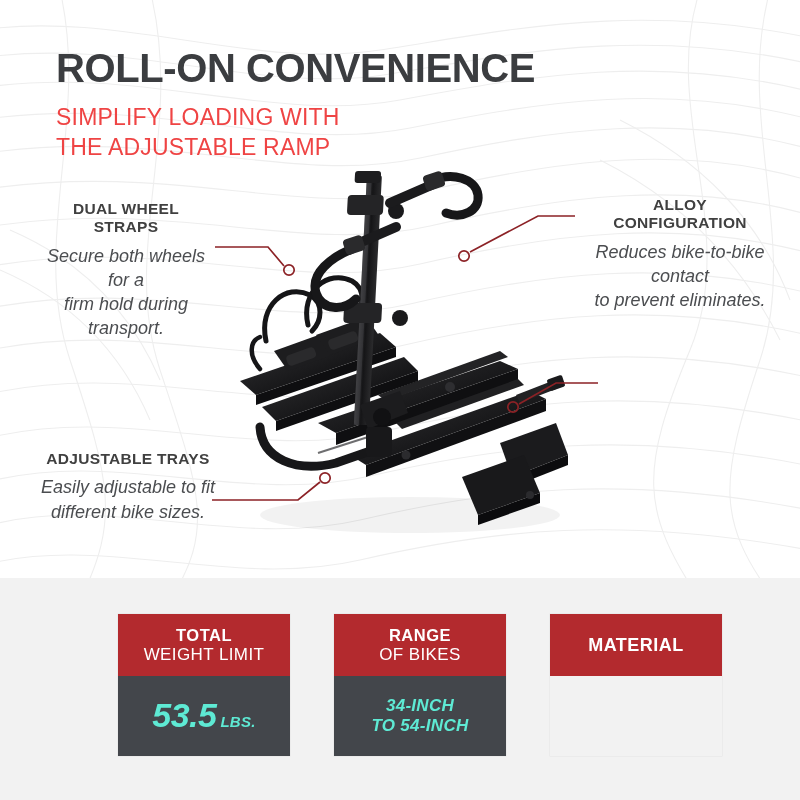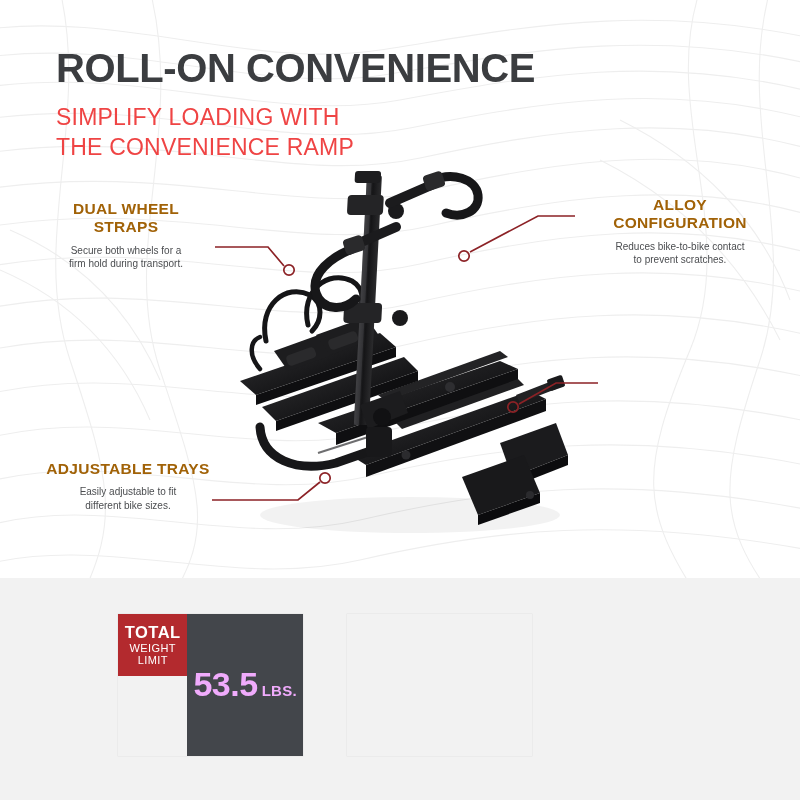--- a/index.html
+++ b/index.html
@@ -16,36 +16,36 @@
   .main-title{font-size:40px;font-weight:bold;color:#3b3d40;letter-spacing:-0.4px;line-height:1;margin:0;white-space:nowrap;}
   .sub-title{font-size:23px;font-weight:300;color:#ef4444;letter-spacing:0.2px;line-height:1.32;margin:14px 0 0 0;}
   .sub-title span{display:block;}
 
   
   .product{position:absolute;left:200px;top:155px;width:380px;height:400px;}
   .product svg{display:block;}
 
   
   .callout{position:absolute;}
-  .co-title{font-size:15.5px;font-weight:bold;color:#a16207;line-height:1.18;letter-spacing:0.3px;margin:0;}
-  .co-body{font-size:10px;font-weight:400;color:#4b4d50;line-height:1.35;margin:7px 0 0 0;}
+  .co-title{font-size:15.5px;font-weight:bold;color:#404040;line-height:1.18;letter-spacing:0.3px;margin:0;}
+  .co-body{font-size:18px;font-weight:400;color:#4b4d50;line-height:1.35;margin:7px 0 0 0;font-style:italic;}
   .co-left{text-align:center;}
   .co-right{text-align:center;}
 
   .leaders{position:absolute;left:0;top:0;width:800px;height:578px;pointer-events:none;}
 
   
   .specs{position:absolute;left:0;top:578px;width:800px;height:222px;background:#f2f2f2;}
   .cards{position:absolute;left:118px;top:36px;display:flex;gap:44px;}
-  .card{width:185px;height:142px;display:flex;box-shadow:0 0 0 0.5px rgba(0,0,0,0.06);}
+  .card{width:172px;height:142px;display:flex;flex-direction:column;box-shadow:0 0 0 0.5px rgba(0,0,0,0.06);}
   .card-head{background:#b32a2e;color:#ffffff;height:62px;display:flex;flex-direction:column;align-items:center;justify-content:center;text-align:center;line-height:1.12;padding:0 6px;box-sizing:border-box;}
   .card-head .l1{font-size:16.5px;font-weight:bold;letter-spacing:0.5px;}
-  .card-head .l2{font-size:11px;font-weight:300;letter-spacing:0.4px;}
+  .card-head .l2{font-size:17px;font-weight:300;letter-spacing:0.4px;}
   .card-head .l1.solo{font-size:18px;}
-  .card-body{background:#43464b;color:#f0abfc;flex:1;display:flex;flex-direction:column;align-items:center;justify-content:center;text-align:center;line-height:1.15;padding:0 6px;box-sizing:border-box;}
+  .card-body{background:#43464b;color:#5eead4;flex:1;display:flex;flex-direction:column;align-items:center;justify-content:center;text-align:center;line-height:1.15;padding:0 6px;box-sizing:border-box;font-style:italic;}
   .card-body .big{font-size:34px;font-weight:bold;letter-spacing:-0.5px;}
   .card-body .unit{font-size:15px;font-weight:bold;letter-spacing:0.3px;}
   .card-body .bigrow{display:flex;align-items:baseline;justify-content:center;gap:4px;}
   .card-body .m1,.card-body .m2{font-size:17px;font-weight:bold;letter-spacing:0.3px;display:block;}
 </style>
 </head>
 <body>
 
 <div id="page">
 
@@ -78,21 +78,21 @@
           <path d="M10 230 C 80 260, 130 310, 160 380"></path>
           <path d="M0 270 C 70 300, 120 350, 150 420"></path>
         </g>
       </svg>
     </div>
 
     <div class="title-block">
       <h1 class="main-title">ROLL-ON CONVENIENCE</h1>
       <p class="sub-title">
         <span>SIMPLIFY LOADING WITH</span>
-        <span>THE CONVENIENCE RAMP</span>
+        <span>THE ADJUSTABLE RAMP</span>
       </p>
     </div>
 
     <div class="product">
       <svg width="380" height="400" viewBox="0 0 380 400" fill="none">
         <defs>
           <linearGradient id="mt" x1="0" y1="0" x2="1" y2="0">
             <stop offset="0" stop-color="#3a3a3c"></stop>
               <stop offset="0.45" stop-color="#151517"></stop>
               <stop offset="1" stop-color="#2b2b2d"></stop>
@@ -202,26 +202,26 @@
       </p>
     </div>
 
     <div class="callout co-right" style="left:580px;top:196px;width:200px;">
       <p class="co-title">
         <span>ALLOY</span><br>
         <span>CONFIGURATION</span>
       </p>
       <p class="co-body">
         <span>Reduces bike-to-bike contact</span><br>
-        <span>to prevent scratches.</span>
-      </p>
-    </div>
-
-
-    <div class="callout co-left" style="left:30px;top:460px;width:196px;">
+        <span>to prevent eliminates.</span>
+      </p>
+    </div>
+
+
+    <div class="callout co-left" style="left:30px;top:450px;width:196px;">
       <p class="co-title">
         <span>ADJUSTABLE TRAYS</span>
       </p>
       <p class="co-body">
         <span>Easily adjustable to fit</span><br>
         <span>different bike sizes.</span>
       </p>
     </div>
 
   </div>
@@ -235,20 +235,33 @@
           <span class="l2">WEIGHT LIMIT</span>
         </div>
         <div class="card-body">
           <span class="bigrow">
             <span class="big">53.5</span>
             <span class="unit">LBS.</span>
           </span>
         </div>
       </div>
 
-
       <div class="card">
+        <div class="card-head">
+          <span class="l1">RANGE</span>
+          <span class="l2">OF BIKES</span>
+        </div>
+        <div class="card-body">
+          <span class="m1">34-INCH</span>
+          <span class="m2">TO 54-INCH</span>
+        </div>
       </div>
 
+      <div class="card">
+        <div class="card-head">
+          <span class="l1 solo">MATERIAL</span>
+        </div>
+      </div>
+
     </div>
   </div>
 
 </div>
 
 </body></html>

